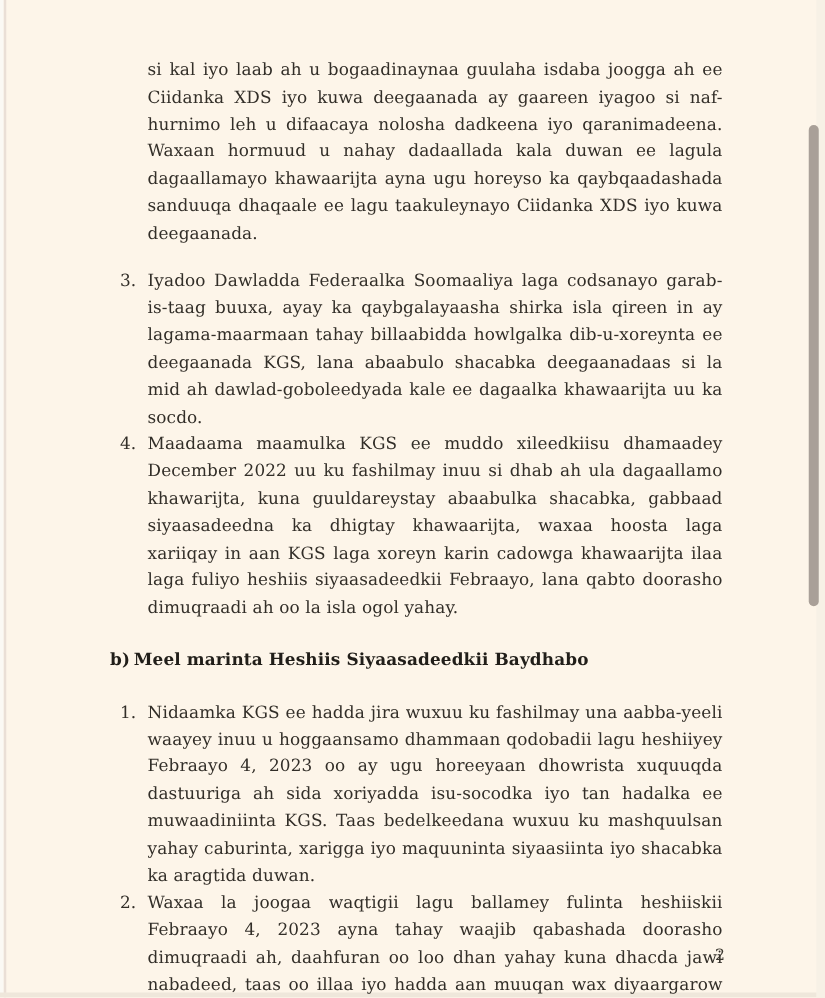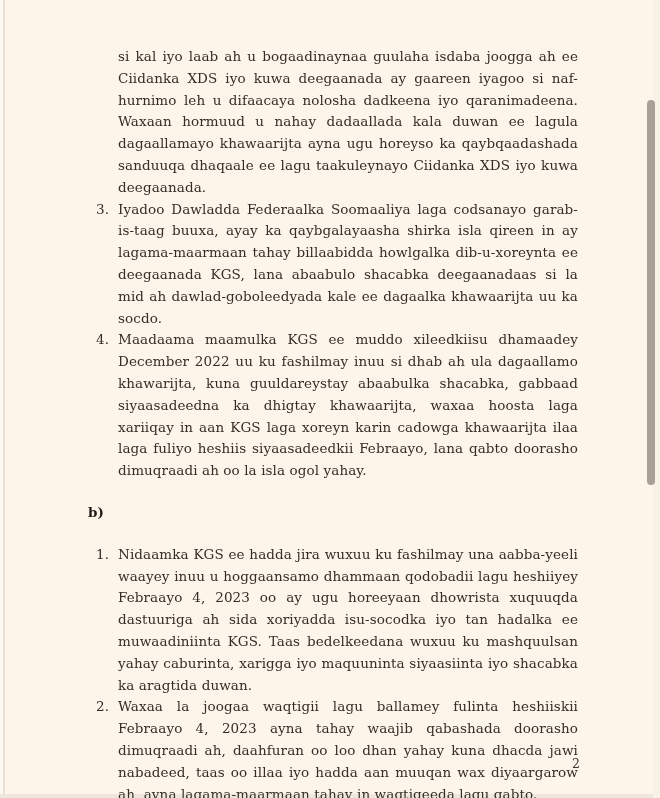--- a/index.html
+++ b/index.html
@@ -36,21 +36,21 @@
   .text-block {
     position: absolute;
     left: 96px;
     top: 46px;
     width: 482px;
     font-size: 13.5px;
     line-height: 21.8px;
     letter-spacing: 0.1px;
   }
   .para {
-    margin: 0 0 0 22px;
+    margin: 0 0 16px 22px;
     text-align: justify;
   }
   .list { margin: 0; padding: 0; list-style: none; }
   .list-item {
     position: relative;
     padding-left: 22px;
     text-align: justify;
   }
   .num {
     position: absolute; left: 0; top: 0;
@@ -87,20 +87,21 @@
       <span>Iyadoo Dawladda Federaalka Soomaaliya laga codsanayo garab-is-taag buuxa, ayay ka qaybgalayaasha shirka isla qireen in ay lagama-maarmaan tahay billaabidda howlgalka dib-u-xoreynta ee deegaanada KGS, lana abaabulo shacabka deegaanadaas si la mid ah dawlad-goboleedyada kale ee dagaalka khawaarijta uu ka socdo.</span>
     </div>
     <div class="list-item">
       <span class="num">4.</span>
       <span>Maadaama maamulka KGS ee muddo xileedkiisu dhamaadey December 2022 uu ku fashilmay inuu si dhab ah ula dagaallamo khawarijta, kuna guuldareystay abaabulka shacabka, gabbaad siyaasadeedna ka dhigtay khawaarijta, waxaa hoosta laga xariiqay in aan KGS laga xoreyn karin cadowga khawaarijta ilaa laga fuliyo heshiis siyaasadeedkii Febraayo, lana qabto doorasho dimuqraadi ah oo la isla ogol yahay.</span>
     </div>
   </div>
 
   <div class="section-heading">
     <span class="section-label">b)</span>
+    <span>Meel marinta Heshiis Siyaasadeedkii Baydhabo</span>
   </div>
 
   <div class="list">
     <div class="list-item">
       <span class="num">1.</span>
       <span>Nidaamka KGS ee hadda jira wuxuu ku fashilmay una aabba-yeeli waayey inuu u hoggaansamo dhammaan qodobadii lagu heshiiyey Febraayo 4, 2023 oo ay ugu horeeyaan dhowrista xuquuqda dastuuriga ah sida xoriyadda isu-socodka iyo tan hadalka ee muwaadiniinta KGS. Taas bedelkeedana wuxuu ku mashquulsan yahay caburinta, xarigga iyo maquuninta siyaasiinta iyo shacabka ka aragtida duwan.</span>
     </div>
     <div class="list-item">
       <span class="num">2.</span>
       <span>Waxaa la joogaa waqtigii lagu ballamey fulinta heshiiskii Febraayo 4, 2023 ayna tahay waajib qabashada doorasho dimuqraadi ah, daahfuran oo loo dhan yahay kuna dhacda jawi nabadeed, taas oo illaa iyo hadda aan muuqan wax diyaargarow ah, ayna lagama-maarmaan tahay in waqtigeeda lagu qabto.</span>

